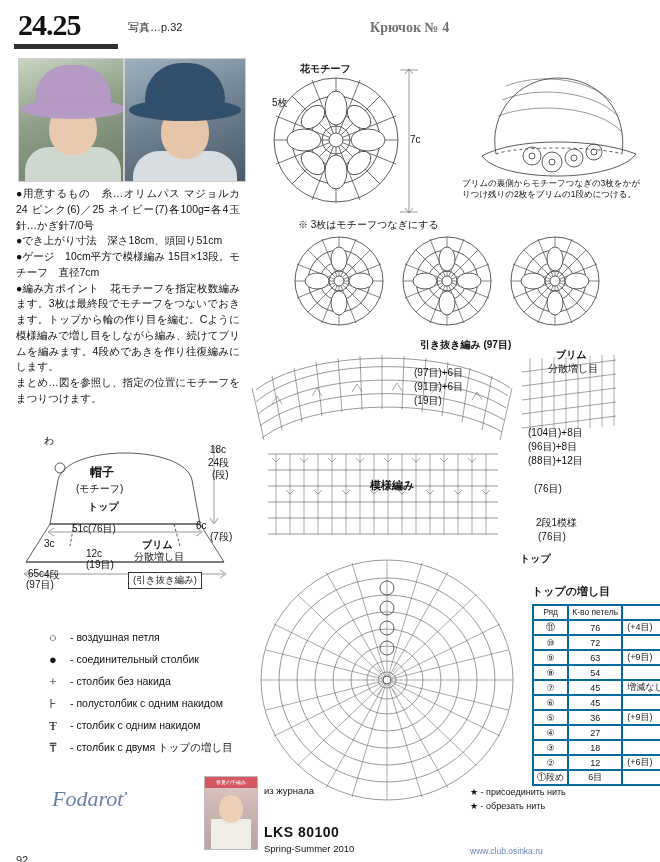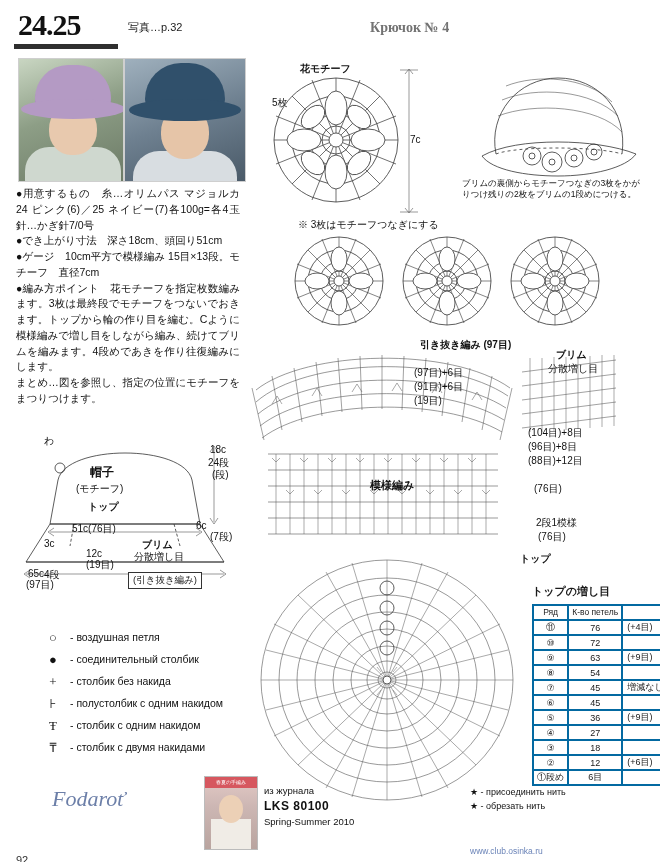--- a/index.html
+++ b/index.html
@@ -147,21 +147,21 @@
   .cover-face{
     position:absolute;left:14px;top:18px;width:24px;height:28px;
     background:#ecd0b6;border-radius:50%;
   }
   .cover-body{
     position:absolute;left:6px;top:42px;width:40px;height:30px;background:#f0ece6;
   }
   .mag{
     position:absolute;left:264px;top:784px;font-size:9.5px;line-height:1.45;color:#111;
   }
-  .mag .big{font-size:12px;font-weight:700;letter-spacing:.5px;}
+  .mag .big{font-size:14px;font-weight:700;letter-spacing:.5px;margin-top:24px;}
   .note-ru{
     position:absolute;left:470px;top:786px;font-size:9px;line-height:1.5;color:#111;
   }
   .posta{
     position:absolute;right:12px;top:812px;
     font-family:"Liberation Serif",serif;font-size:24px;font-weight:700;
     color:#b9b9b9;letter-spacing:.5px;
   }
   .posta .ru{color:#cf4545;}
   .site{
@@ -561,21 +561,21 @@
     <div class="legend-row">
       <span class="legend-sym">⊦</span>
       <span class="legend-txt">- полустолбик с одним накидом</span>
     </div>
     <div class="legend-row">
       <span class="legend-sym">Ŧ</span>
       <span class="legend-txt">- столбик с одним накидом</span>
     </div>
     <div class="legend-row">
       <span class="legend-sym">₸</span>
-      <span class="legend-txt">- столбик с двумя накидами</span>
+      <span class="legend-txt">- столбик с двумя トップの増し目</span>
     </div>
   </div>
 
   <div class="tbl-title">トップの増し目</div>
   <table class="inc">
     <tbody>
         <tr>
       <th>Ряд</th>
       <th>К-во петель</th>
       <th></th>

